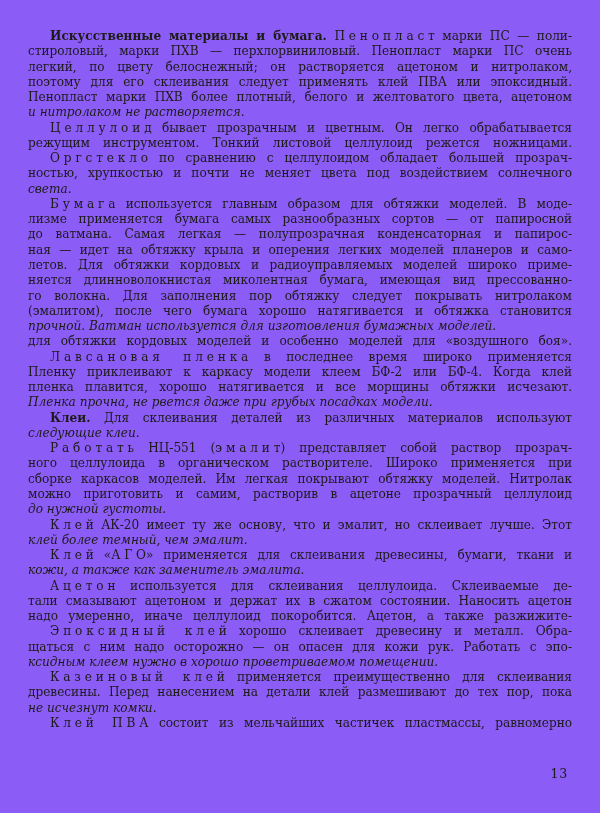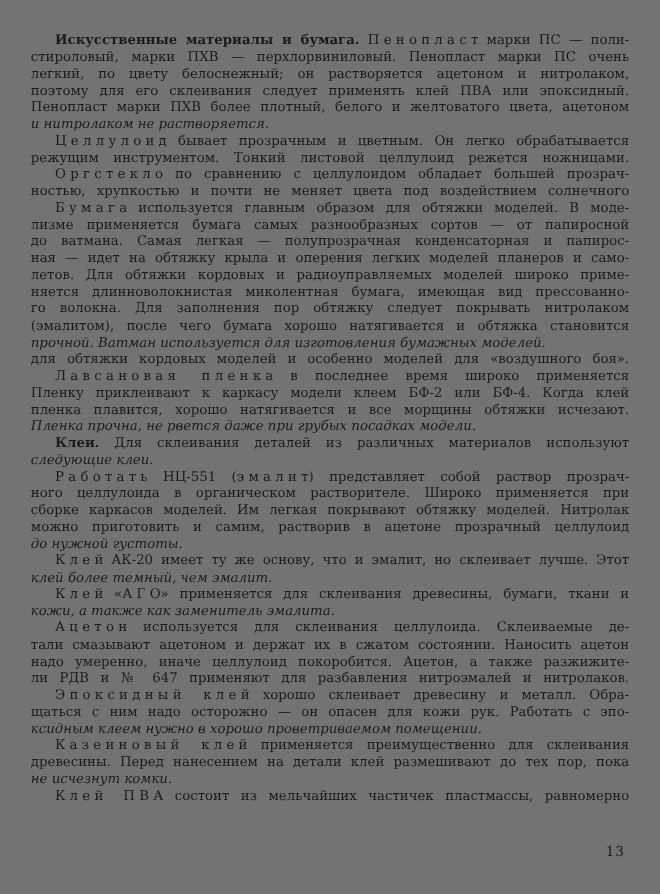--- a/index.html
+++ b/index.html
@@ -1,20 +1,20 @@
 <!DOCTYPE html>
 <html><head>
 <meta charset="utf-8">
 <style>
   html, body { margin: 0; padding: 0; }
   .page {
     position: relative;
     width: 600px;
     height: 813px;
-    background: #737373;
+    background: #8b5cf6;
     font-family: "DejaVu Serif", serif;
     color: #1d1b18;
     overflow: hidden;
   }
   .text-block {
     position: absolute;
     left: 28px;
     top: 29px;
     width: 544px;
   }
@@ -50,20 +50,21 @@
       <div class="line indent"><span class="b">Искусственные материалы и бумага.</span><span class="n"> </span><span class="s">Пенопласт</span><span class="n"> марки ПС — поли-</span></div>
       <div class="line"><span class="n">стироловый, марки ПХВ — перхлорвиниловый. Пенопласт марки ПС очень</span></div>
       <div class="line"><span class="n">легкий, по цвету белоснежный; он растворяется ацетоном и нитролаком,</span></div>
       <div class="line"><span class="n">поэтому для его склеивания следует применять клей ПВА или эпоксидный.</span></div>
       <div class="line"><span class="n">Пенопласт марки ПХВ более плотный, белого и желтоватого цвета, ацетоном</span></div>
       <div class="line last"><span class="n">и нитролаком не растворяется.</span></div>
       <div class="line indent"><span class="s">Целлулоид</span><span class="n"> бывает прозрачным и цветным. Он легко обрабатывается</span></div>
       <div class="line"><span class="n">режущим инструментом. Тонкий листовой целлулоид режется ножницами.</span></div>
       <div class="line indent"><span class="s">Оргстекло</span><span class="n"> по сравнению с целлулоидом обладает большей прозрач-</span></div>
       <div class="line"><span class="n">ностью, хрупкостью и почти не меняет цвета под воздействием солнечного</span></div>
+      <div class="line last"><span class="n">света.</span></div>
       <div class="line indent"><span class="s">Бумага</span><span class="n"> используется главным образом для обтяжки моделей. В моде-</span></div>
       <div class="line"><span class="n">лизме применяется бумага самых разнообразных сортов — от папиросной</span></div>
       <div class="line"><span class="n">до ватмана. Самая легкая — полупрозрачная конденсаторная и папирос-</span></div>
       <div class="line"><span class="n">ная — идет на обтяжку крыла и оперения легких моделей планеров и само-</span></div>
       <div class="line"><span class="n">летов. Для обтяжки кордовых и радиоуправляемых моделей широко приме-</span></div>
       <div class="line"><span class="n">няется длинноволокнистая миколентная бумага, имеющая вид прессованно-</span></div>
       <div class="line"><span class="n">го волокна. Для заполнения пор обтяжку следует покрывать нитролаком</span></div>
       <div class="line"><span class="n">(эмалитом), после чего бумага хорошо натягивается и обтяжка становится</span></div>
       <div class="line last"><span class="n">прочной. Ватман используется для изготовления бумажных моделей.</span></div>
       <div class="line"><span class="n">для обтяжки кордовых моделей и особенно моделей для «воздушного боя».</span></div>
@@ -78,21 +79,20 @@
       <div class="line"><span class="n">сборке каркасов моделей. Им легкая покрывают обтяжку моделей. Нитролак</span></div>
       <div class="line"><span class="n">можно приготовить и самим, растворив в ацетоне прозрачный целлулоид</span></div>
       <div class="line last"><span class="n">до нужной густоты.</span></div>
       <div class="line indent"><span class="s">Клей</span><span class="n"> АК-20 имеет ту же основу, что и эмалит, но склеивает лучше. Этот</span></div>
       <div class="line last"><span class="n">клей более темный, чем эмалит.</span></div>
       <div class="line indent"><span class="s">Клей</span><span class="n"> «</span><span class="s">АГО</span><span class="n">» применяется для склеивания древесины, бумаги, ткани и</span></div>
       <div class="line last"><span class="n">кожи, а также как заменитель эмалита.</span></div>
       <div class="line indent"><span class="s">Ацетон</span><span class="n"> используется для склеивания целлулоида. Склеиваемые де-</span></div>
       <div class="line"><span class="n">тали смазывают ацетоном и держат их в сжатом состоянии. Наносить ацетон</span></div>
       <div class="line"><span class="n">надо умеренно, иначе целлулоид покоробится. Ацетон, а также разжижите-</span></div>
-      <div class="line"><span class="n">ли РДВ и № 647 применяют для разбавления нитроэмалей и нитролаков.</span></div>
       <div class="line indent"><span class="s">Эпоксидный клей</span><span class="n"> хорошо склеивает древесину и металл. Обра-</span></div>
       <div class="line"><span class="n">щаться с ним надо осторожно — он опасен для кожи рук. Работать с эпо-</span></div>
       <div class="line last"><span class="n">ксидным клеем нужно в хорошо проветриваемом помещении.</span></div>
       <div class="line indent"><span class="s">Казеиновый клей</span><span class="n"> применяется преимущественно для склеивания</span></div>
       <div class="line"><span class="n">древесины. Перед нанесением на детали клей размешивают до тех пор, пока</span></div>
       <div class="line last"><span class="n">не исчезнут комки.</span></div>
       <div class="line indent"><span class="s">Клей ПВА</span><span class="n"> состоит из мельчайших частичек пластмассы, равномерно</span></div>
     </div>
   <div class="pagenum">13</div>
 </div>

